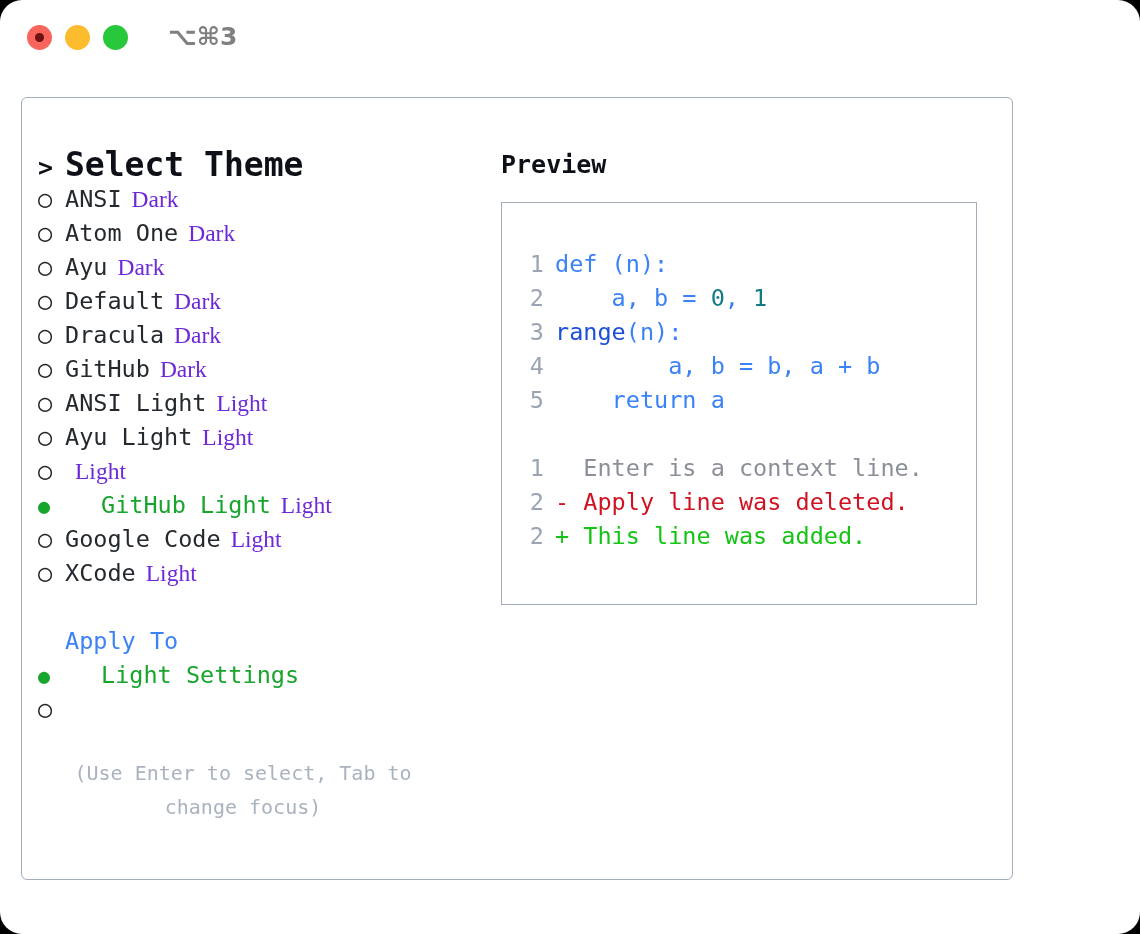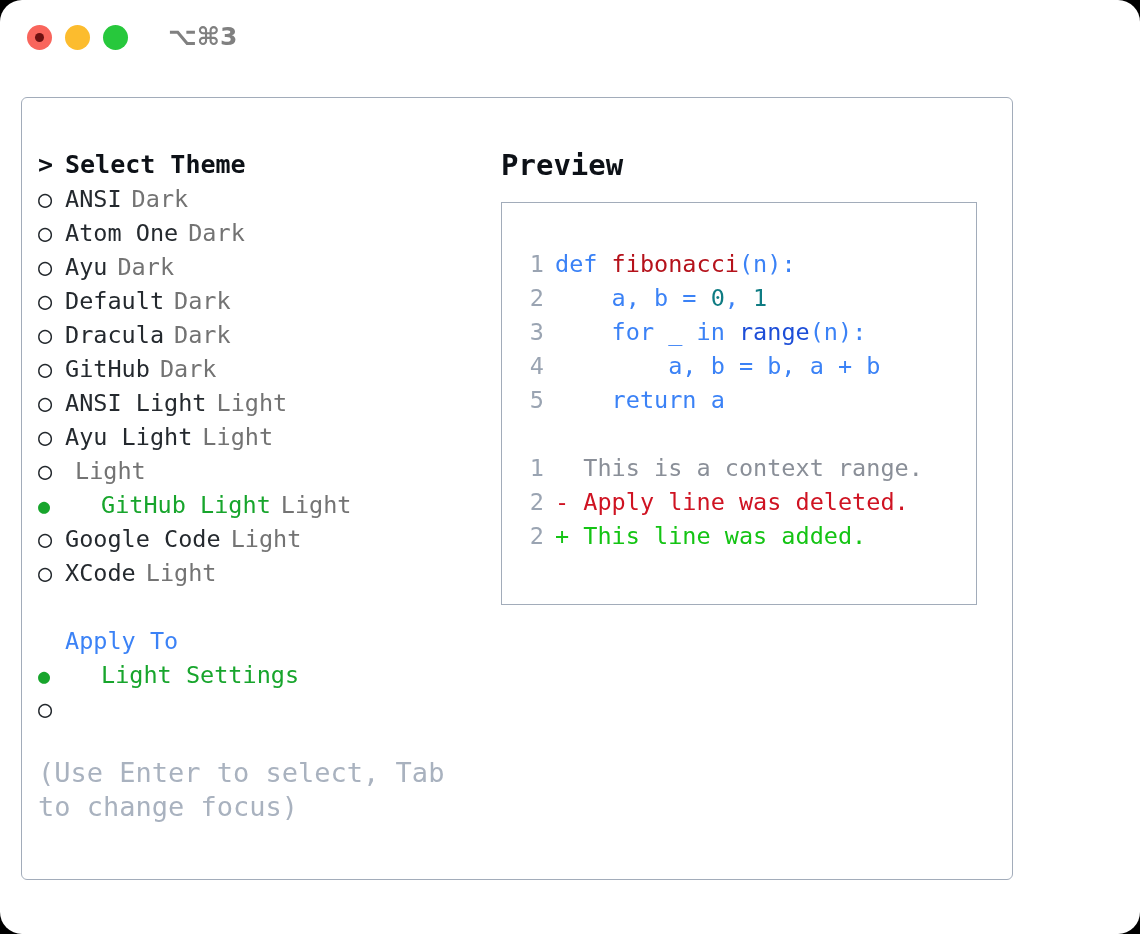--- a/index.html
+++ b/index.html
@@ -120,59 +120,61 @@
     font-size: 23.5px;
     color: #24292e;
   }
   .marker.dot-empty { color: #24292e; }
   .marker.dot-full  { color: #17a52c; font-size: 20px; }
   .marker.blank     { color: transparent; }
 
   .row.header-row .label {
     font-weight: 700;
     color: #0d1117;
-    font-size: 25px;
+    font-size: 33px;
   }
   .row.header-row .marker {
     font-weight: 700;
     color: #0d1117;
     font-size: 25px;
   }
 
   .label { color: #24292e; }
   .label.selected { color: #17a52c; margin-left: 36px; }
   .variant {
-    color: #737373;
+    color: #6d28d9;
     margin-left: 10px;
+    font-family: Liberation Serif, serif;
   }
 
   .section-gap { height: 34px; }
 
   .subheader .label {
     color: #3b82f6;
   }
 
   .hint {
     margin-top: 30px;
-    font-size: 27px;
+    font-size: 20px;
     line-height: 34px;
     color: #a9b2bf;
     width: 410px;
     white-space: normal;
+    text-align: center;
   }
 
   
   .right-col {
     position: absolute;
     left: 479px;
     top: 50px;
     width: 500px;
   }
   .preview-title {
-    font-size: 29px;
+    font-size: 25px;
     font-weight: 700;
     color: #0d1117;
     line-height: 34px;
     margin-bottom: 20px;
   }
   .preview-box {
     width: 476px;
     height: 403px;
     border: 1.6px solid #a2acba;
     box-sizing: border-box;
@@ -314,29 +316,29 @@
           </div>
 
         <div class="hint">(Use Enter to select, Tab to change focus)</div>
       </div>
 
       <div class="right-col">
         <div class="preview-title">Preview</div>
         <div class="preview-box">
           <div class="code">
             <div id="code-lines">
-                <div class="code-line"><span class="lineno">1</span><span class="code-text">def </span><span class="tok-fn">fibonacci</span><span class="code-text">(n):</span></div>
+                <div class="code-line"><span class="lineno">1</span><span class="code-text">def </span><span class="code-text">(n):</span></div>
                 <div class="code-line"><span class="lineno">2</span><span class="code-text">    a, b = </span><span class="tok-num">0</span><span class="code-text">, </span><span class="tok-num">1</span></div>
-                <div class="code-line"><span class="lineno">3</span><span class="code-text">    for _ in </span><span class="tok-builtin">range</span><span class="code-text">(n):</span></div>
+                <div class="code-line"><span class="lineno">3</span><span class="tok-builtin">range</span><span class="code-text">(n):</span></div>
                 <div class="code-line"><span class="lineno">4</span><span class="code-text">        a, b = b, a + b</span></div>
                 <div class="code-line"><span class="lineno">5</span><span class="code-text">    return a</span></div>
               </div>
             <div class="spacer-line"></div>
             <div id="diff-lines">
-                <div class="code-line"><span class="lineno">1</span><span class="diff-ctx">  </span><span class="diff-ctx">This is a context range.</span></div>
+                <div class="code-line"><span class="lineno">1</span><span class="diff-ctx">  </span><span class="diff-ctx">Enter is a context line.</span></div>
                 <div class="code-line"><span class="lineno">2</span><span class="diff-del">- </span><span class="diff-del">Apply line was deleted.</span></div>
                 <div class="code-line"><span class="lineno">2</span><span class="diff-add">+ </span><span class="diff-add">This line was added.</span></div>
               </div>
           </div>
         </div>
       </div>
 
     </div>
   </div>
 </div>

